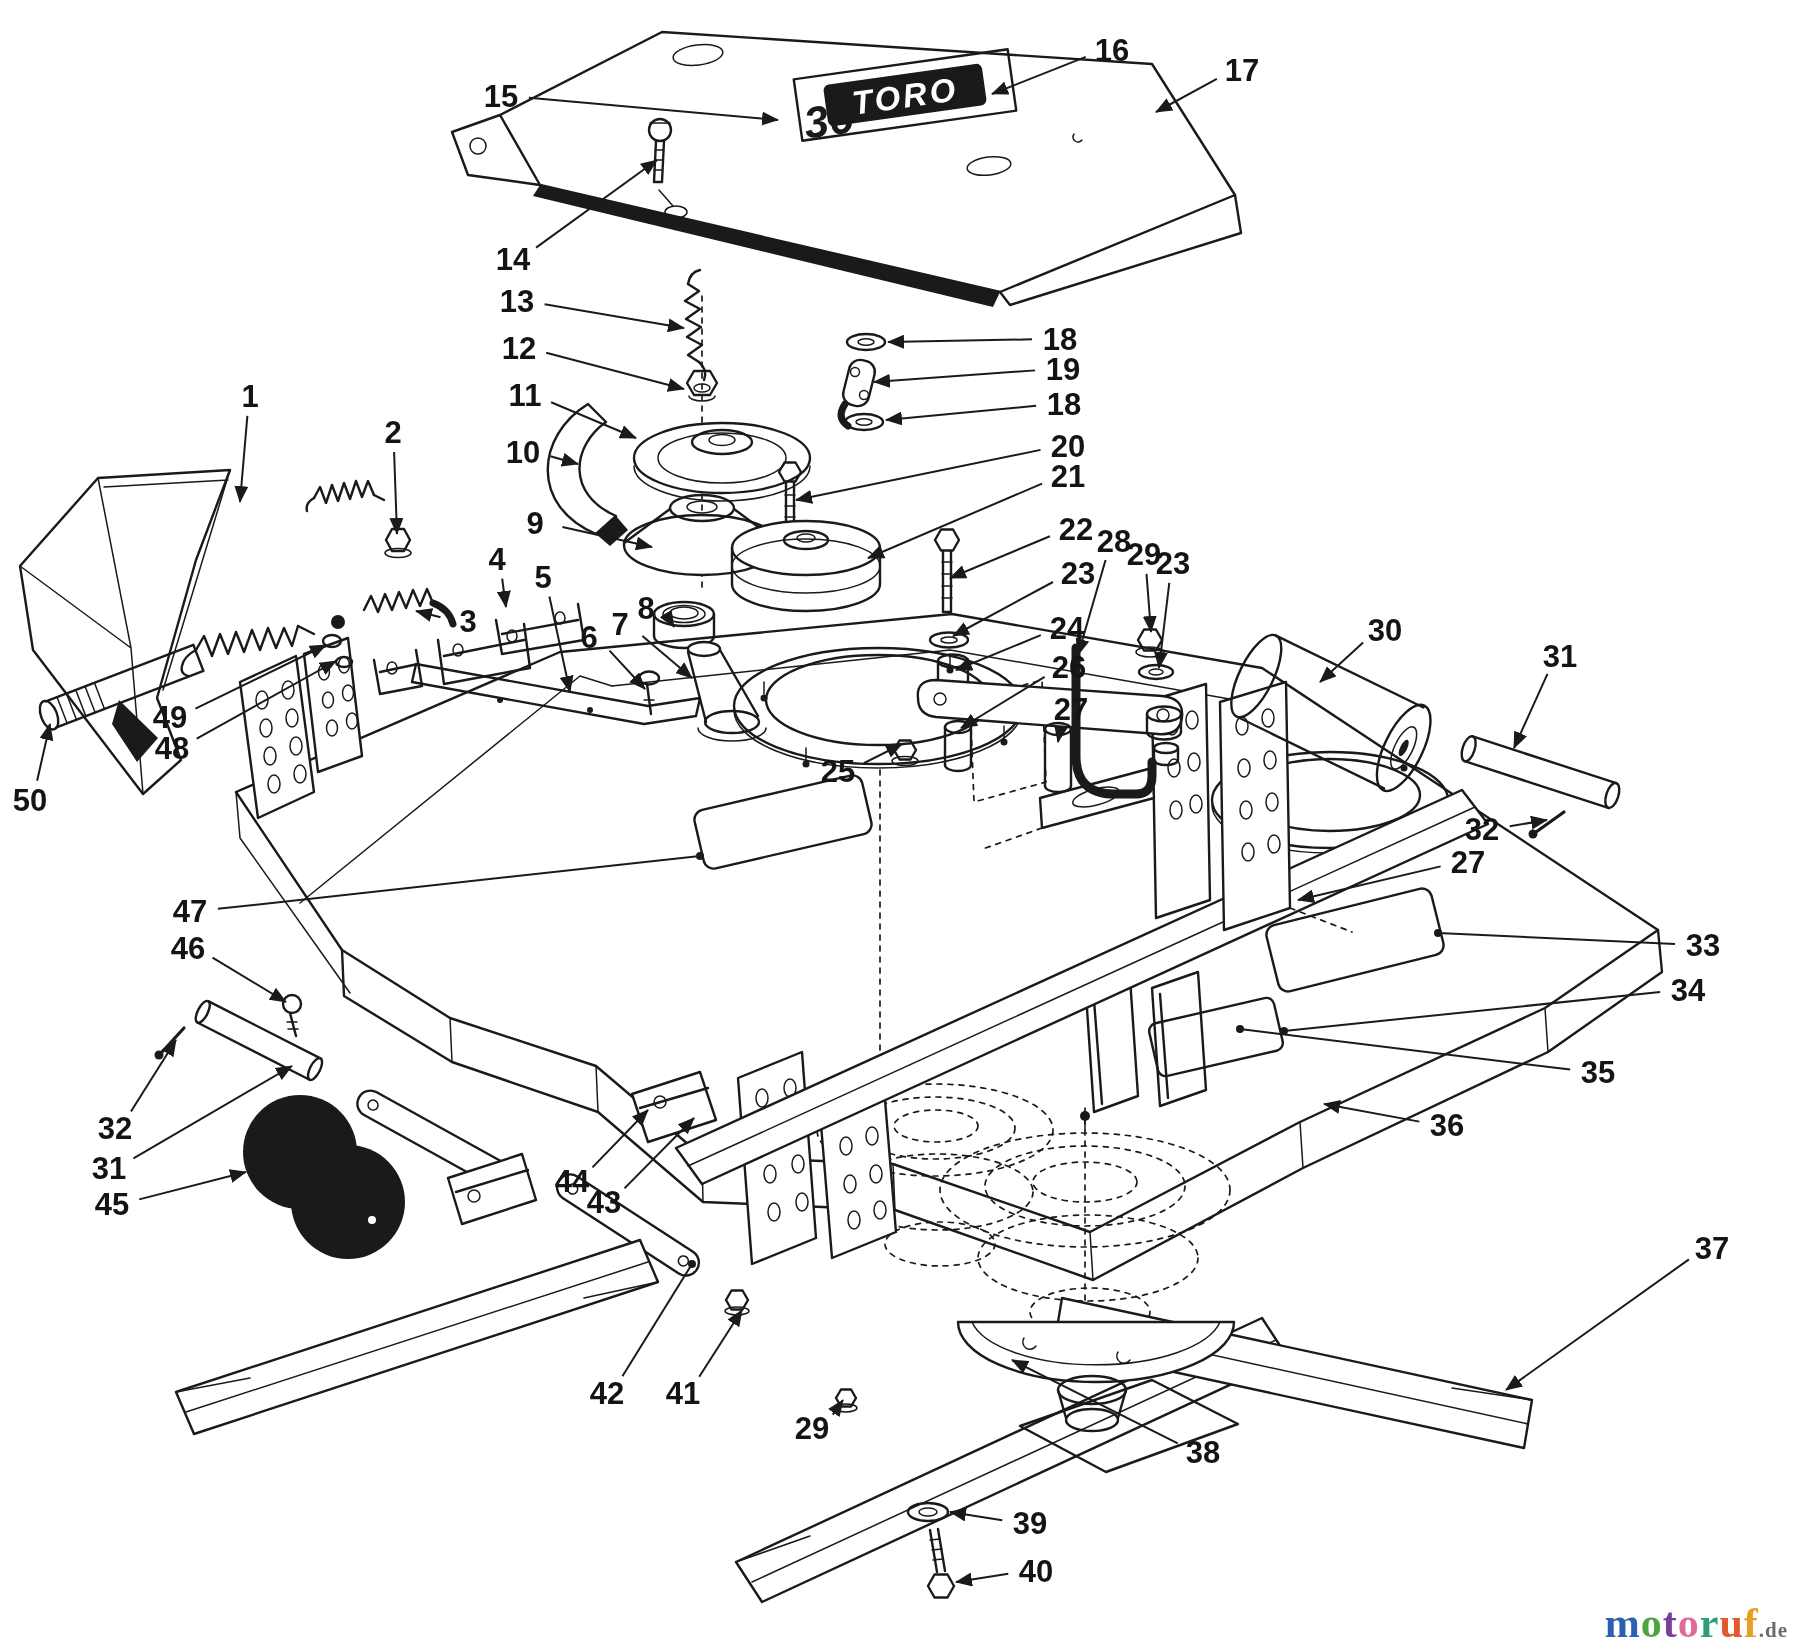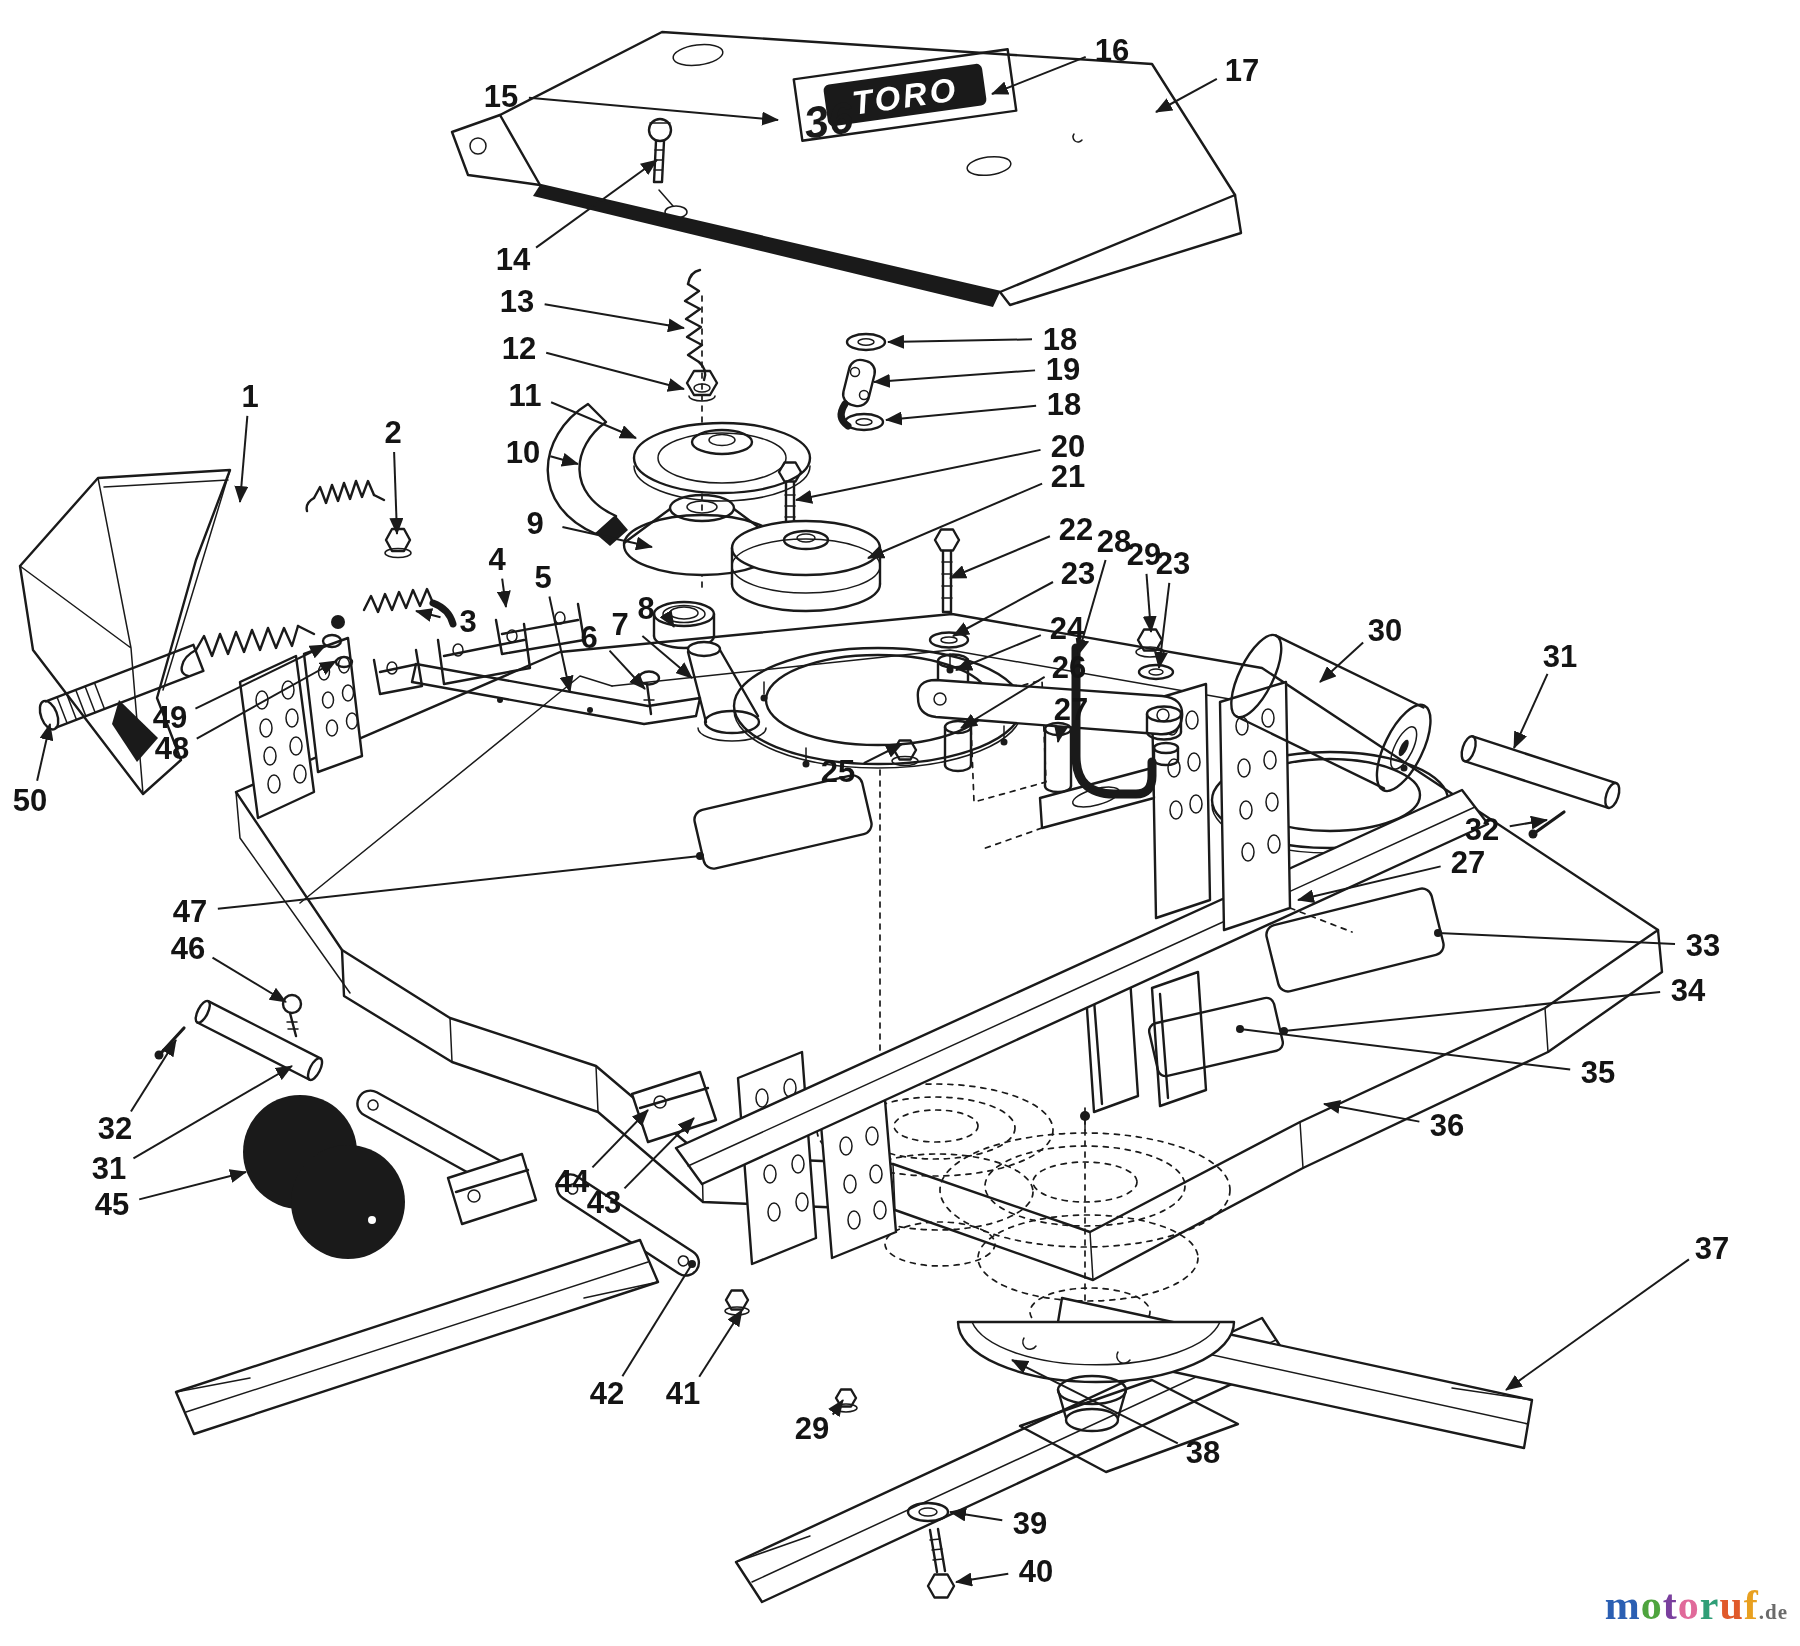--- a/index.html
+++ b/index.html
@@ -13,21 +13,21 @@
   .wfill{fill:#ffffff;}
   .bfill{fill:#1a1a1a;stroke:none;}
   .dashf{stroke-dasharray:5 6;stroke-width:1.7;}
   .leader{stroke:#1a1a1a;stroke-width:2;fill:none;}
   text.callout-num{font:700 31px "Liberation Sans",sans-serif;fill:#141414;
        text-anchor:middle;dominant-baseline:central;}
   .toro-text{font:700 33px "Liberation Sans",sans-serif;font-style:italic;fill:#ffffff;
        letter-spacing:3px;text-anchor:middle;dominant-baseline:central;}
   .model-text{font:700 44px "Liberation Sans",sans-serif;font-style:italic;fill:#1a1a1a;
        text-anchor:middle;dominant-baseline:central;}
-  .watermark{position:absolute;right:12px;bottom:20px;
+  .watermark{position:absolute;right:12px;bottom:2px;
        font:700 42px "Liberation Serif",serif;letter-spacing:1px;line-height:1;}
   .watermark .suffix{font-size:21px;font-weight:700;}
 </style>
 </head>
 <body>
 
 <svg width="1800" height="1646" viewBox="0 0 1800 1646">
   <defs>
     <marker id="arrowhead" markerUnits="userSpaceOnUse" markerWidth="18" markerHeight="14" refX="16" refY="7" orient="auto">
       <path d="M0,0 L17,7 L0,14 Z" fill="#1a1a1a"></path>

